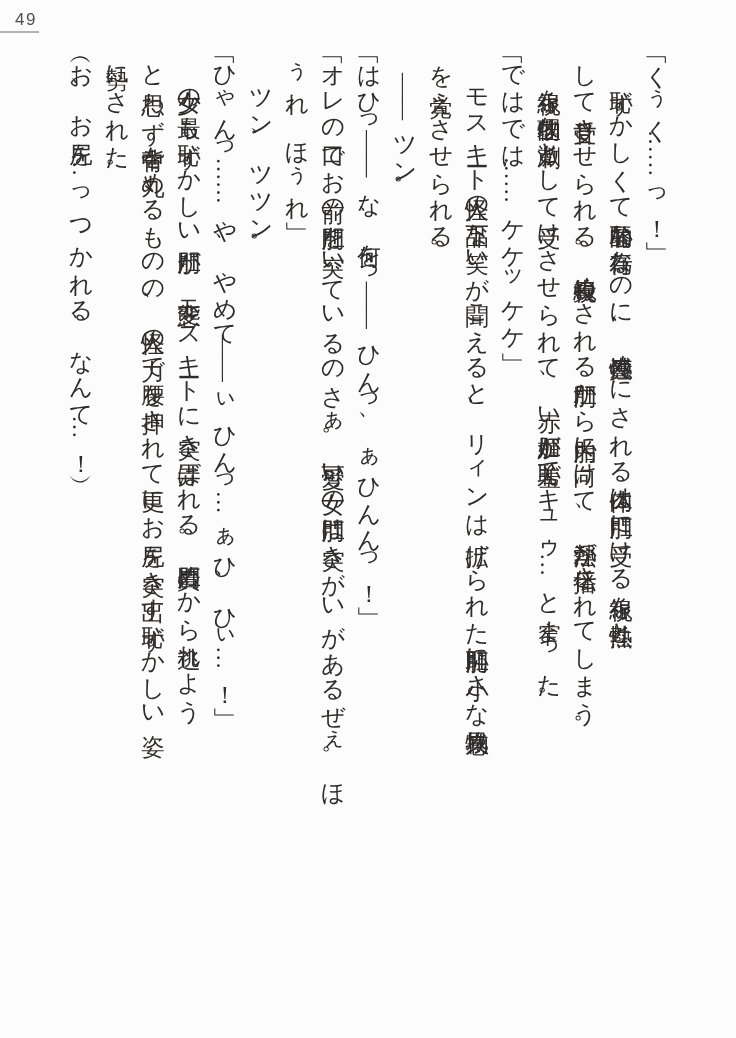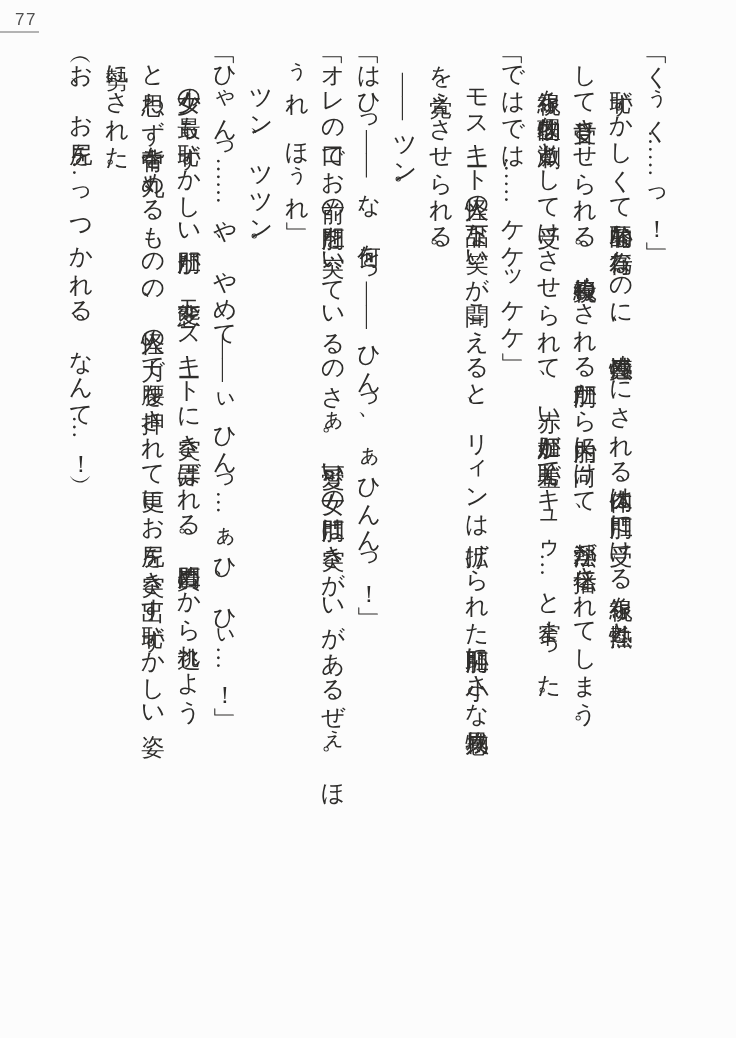--- a/index.html
+++ b/index.html
@@ -66,21 +66,21 @@
   .text-area p.line.indent {
     text-indent: 1em;       
   }
 </style>
 </head>
 <body>
 
 <div class="page">
 
   <div class="pagenum-wrap">
-    <span class="pagenum">77</span>
+    <span class="pagenum">49</span>
     <div class="pagenum-rule"></div>
   </div>
 
   <div class="text-area">
       <p class="line">「くぅく……っ！」</p>
       <p class="line indent">恥ずかしくて恥辱的な行為なのに、性感責めにされる肉体は肛門に受ける視線を性熱と</p>
       <p class="line">して甘受させられる。視線責めされる肛門から胎内に向けて、淫熱が伝播されてしまう。</p>
       <p class="line indent">視線を物理的な刺激として受けさせられて、赤い媚肛が羞恥でキュゥ…と窄まった。</p>
       <p class="line">「ではでは……ケケッケケ」</p>
       <p class="line indent">モスキート怪人の下品な笑いが聞こえると、リィンは拡げられた恥肛門に小さな異物感</p>

